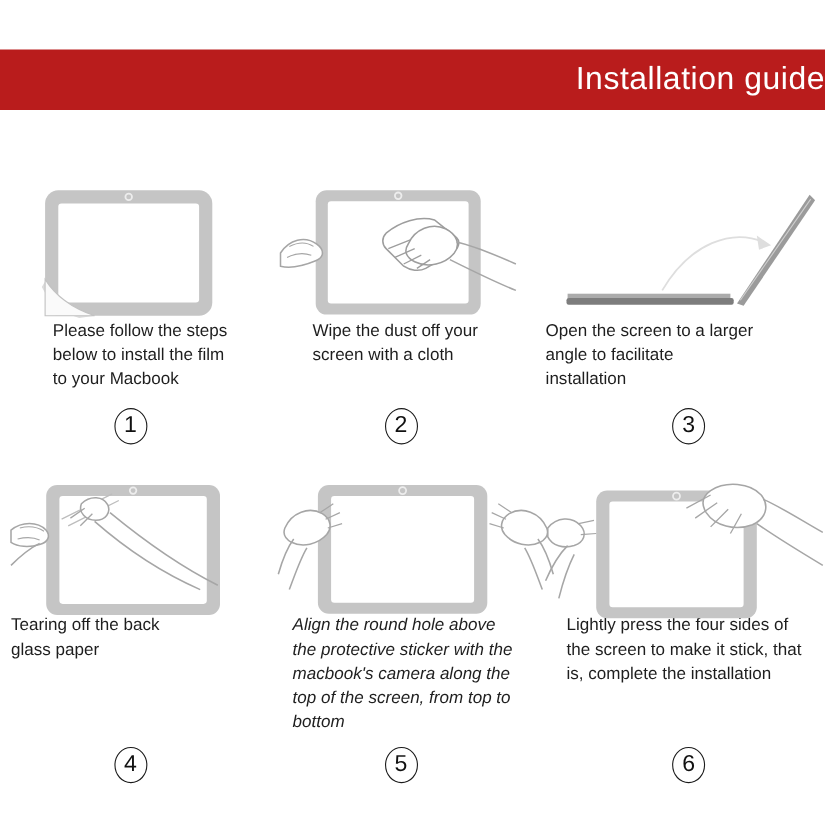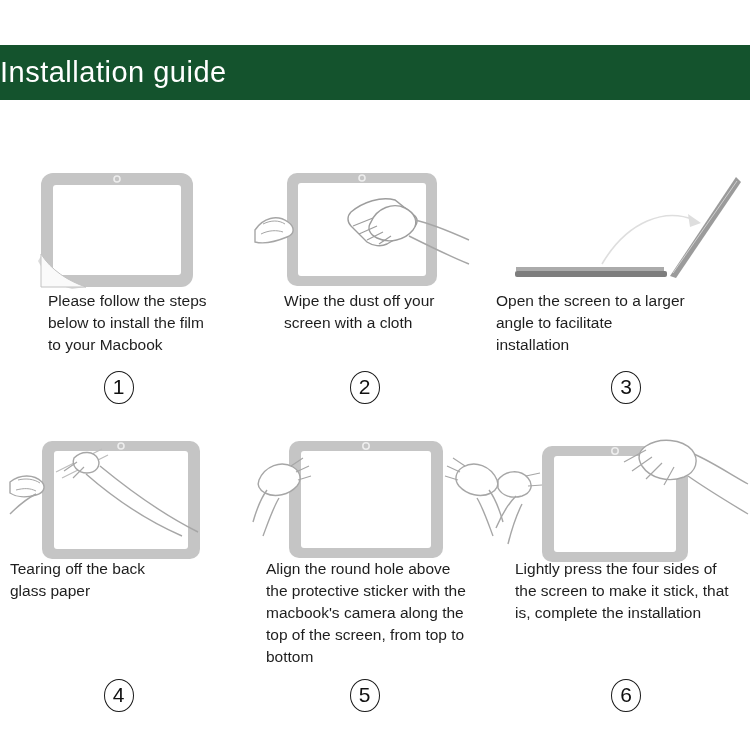--- a/index.html
+++ b/index.html
@@ -6,22 +6,22 @@
   body { background: #ffffff; font-family: "Liberation Sans", sans-serif; }
   .page {
     position: relative;
     width: 750px; height: 750px;
     background: #ffffff;
     overflow: hidden;
   }
   .banner {
     position: absolute; top: 45px; left: 0;
     width: 750px; height: 55px;
-    background: #14532d;
-    display: flex; align-items: center; justify-content: flex-start;
+    background: #b91c1c;
+    display: flex; align-items: center; justify-content: flex-end;
   }
   .banner-title {
     color: #ffffff;
     font-size: 29px;
     font-weight: 400;
     letter-spacing: 0.5px;
   }
   .grid {
     position: absolute; top: 168px; left: 10px;
     width: 730px;
@@ -36,21 +36,21 @@
     font-size: 15.5px;
     line-height: 22px;
     color: #1e1e1e;
   }
   .r1 .caption { height: 72px; }
   .r2 .caption { height: 112px; }
   .cap-1 { margin-left: 38px; max-width: 172px; }
   .cap-2 { margin-left: 31px; max-width: 182px; }
   .cap-3 { max-width: 192px; }
   .cap-4 { max-width: 172px; }
-  .cap-5 { margin-left: 13px;  max-width: 202px; }
+  .cap-5 { margin-left: 13px;  max-width: 202px; font-style: italic; }
   .cap-6 { margin-left: 19px; max-width: 236px; }
   .numwrap { display: flex; justify-content: center; height: 50px; align-items: center; }
   .badge {
     width: 30px; height: 33px;
     border: 1.5px solid #1b1b1b;
     border-radius: 50%;
     display: flex; align-items: center; justify-content: center;
     font-size: 21px; color: #111111;
     background: #ffffff;
   }

